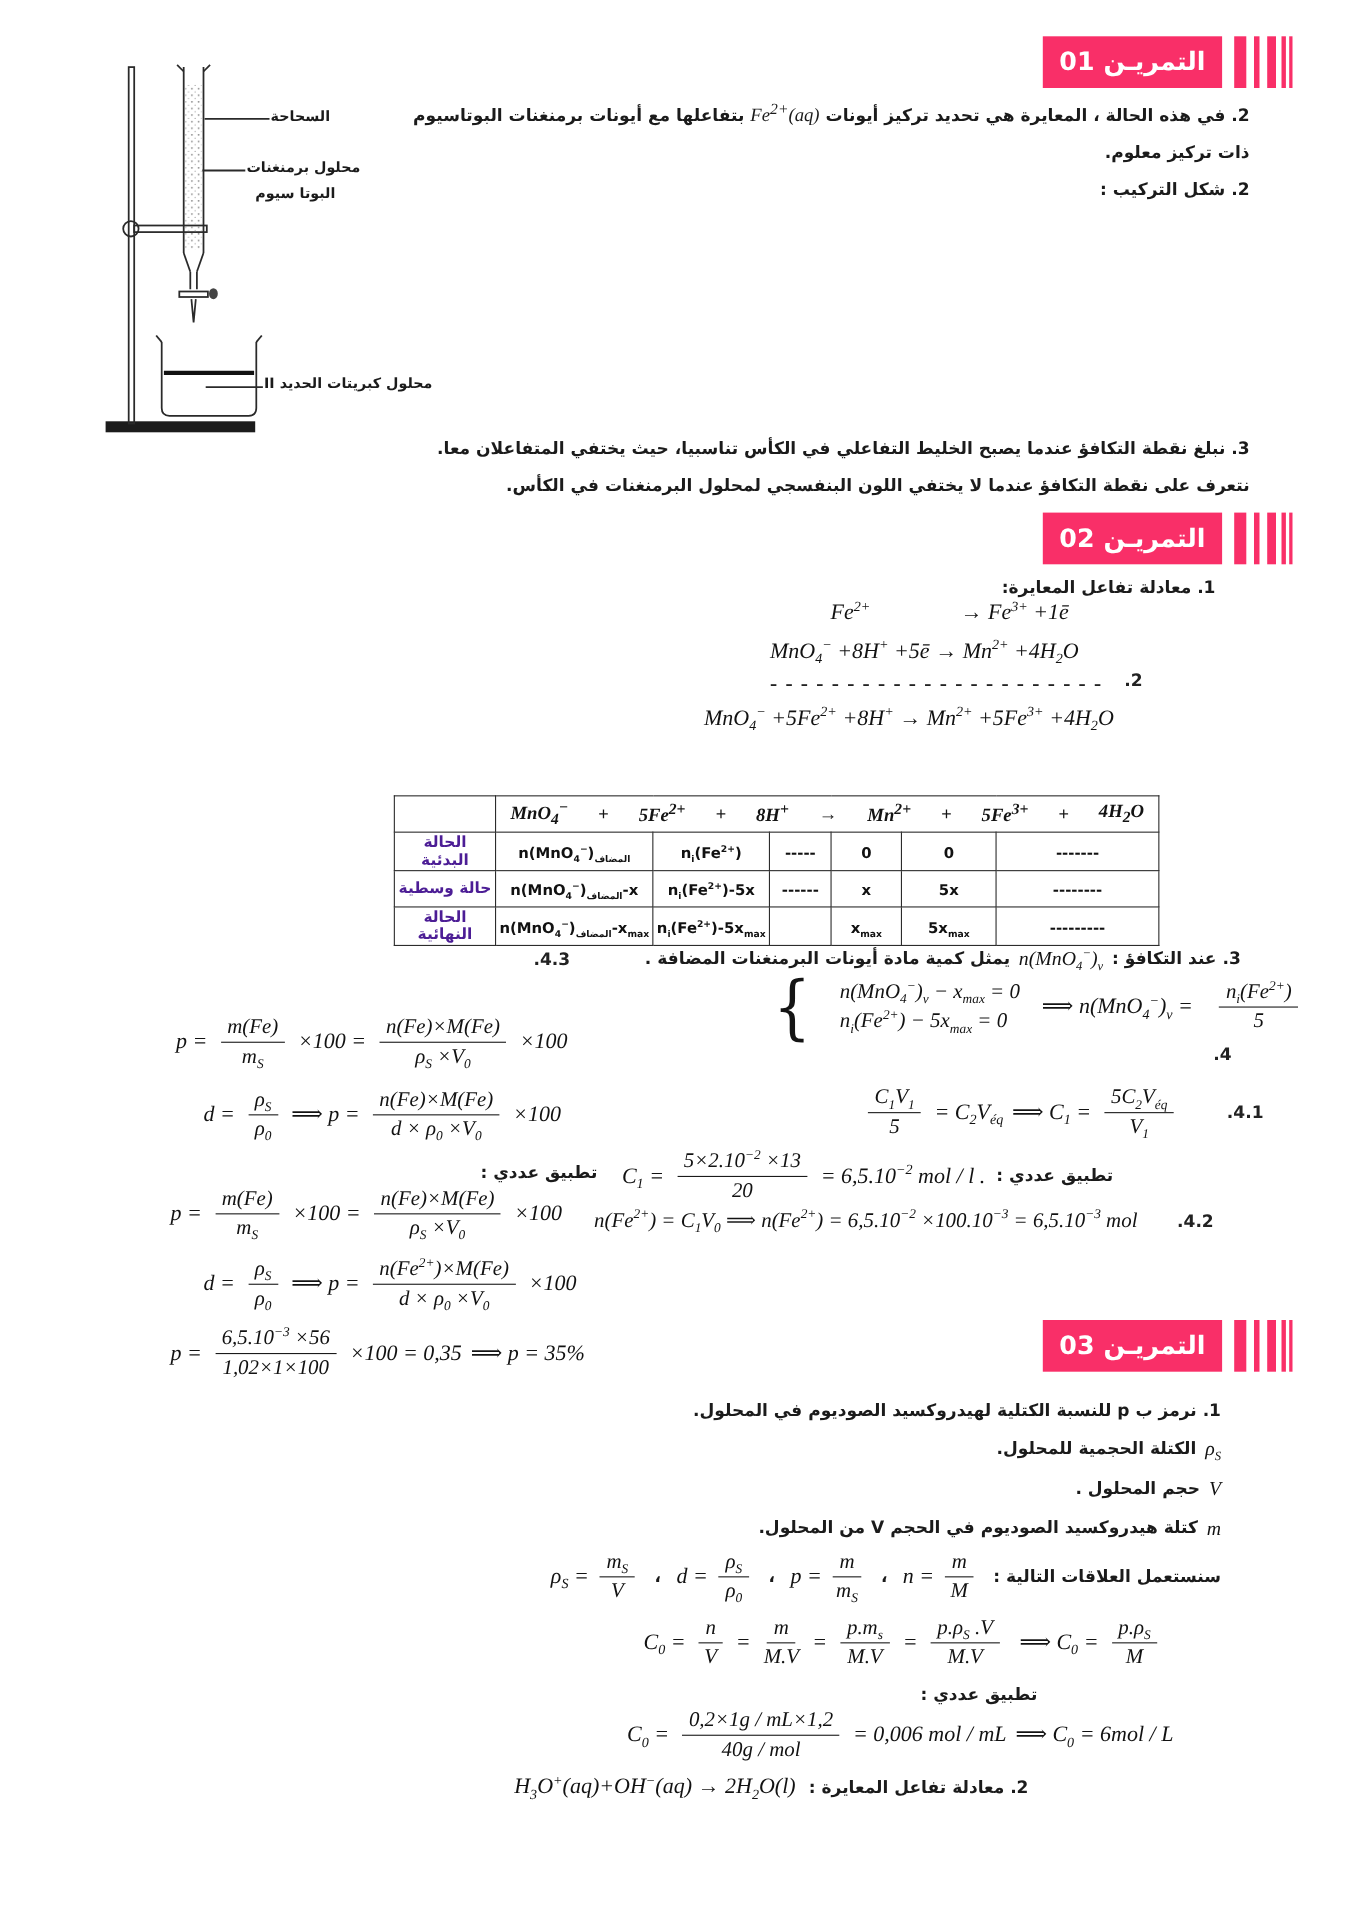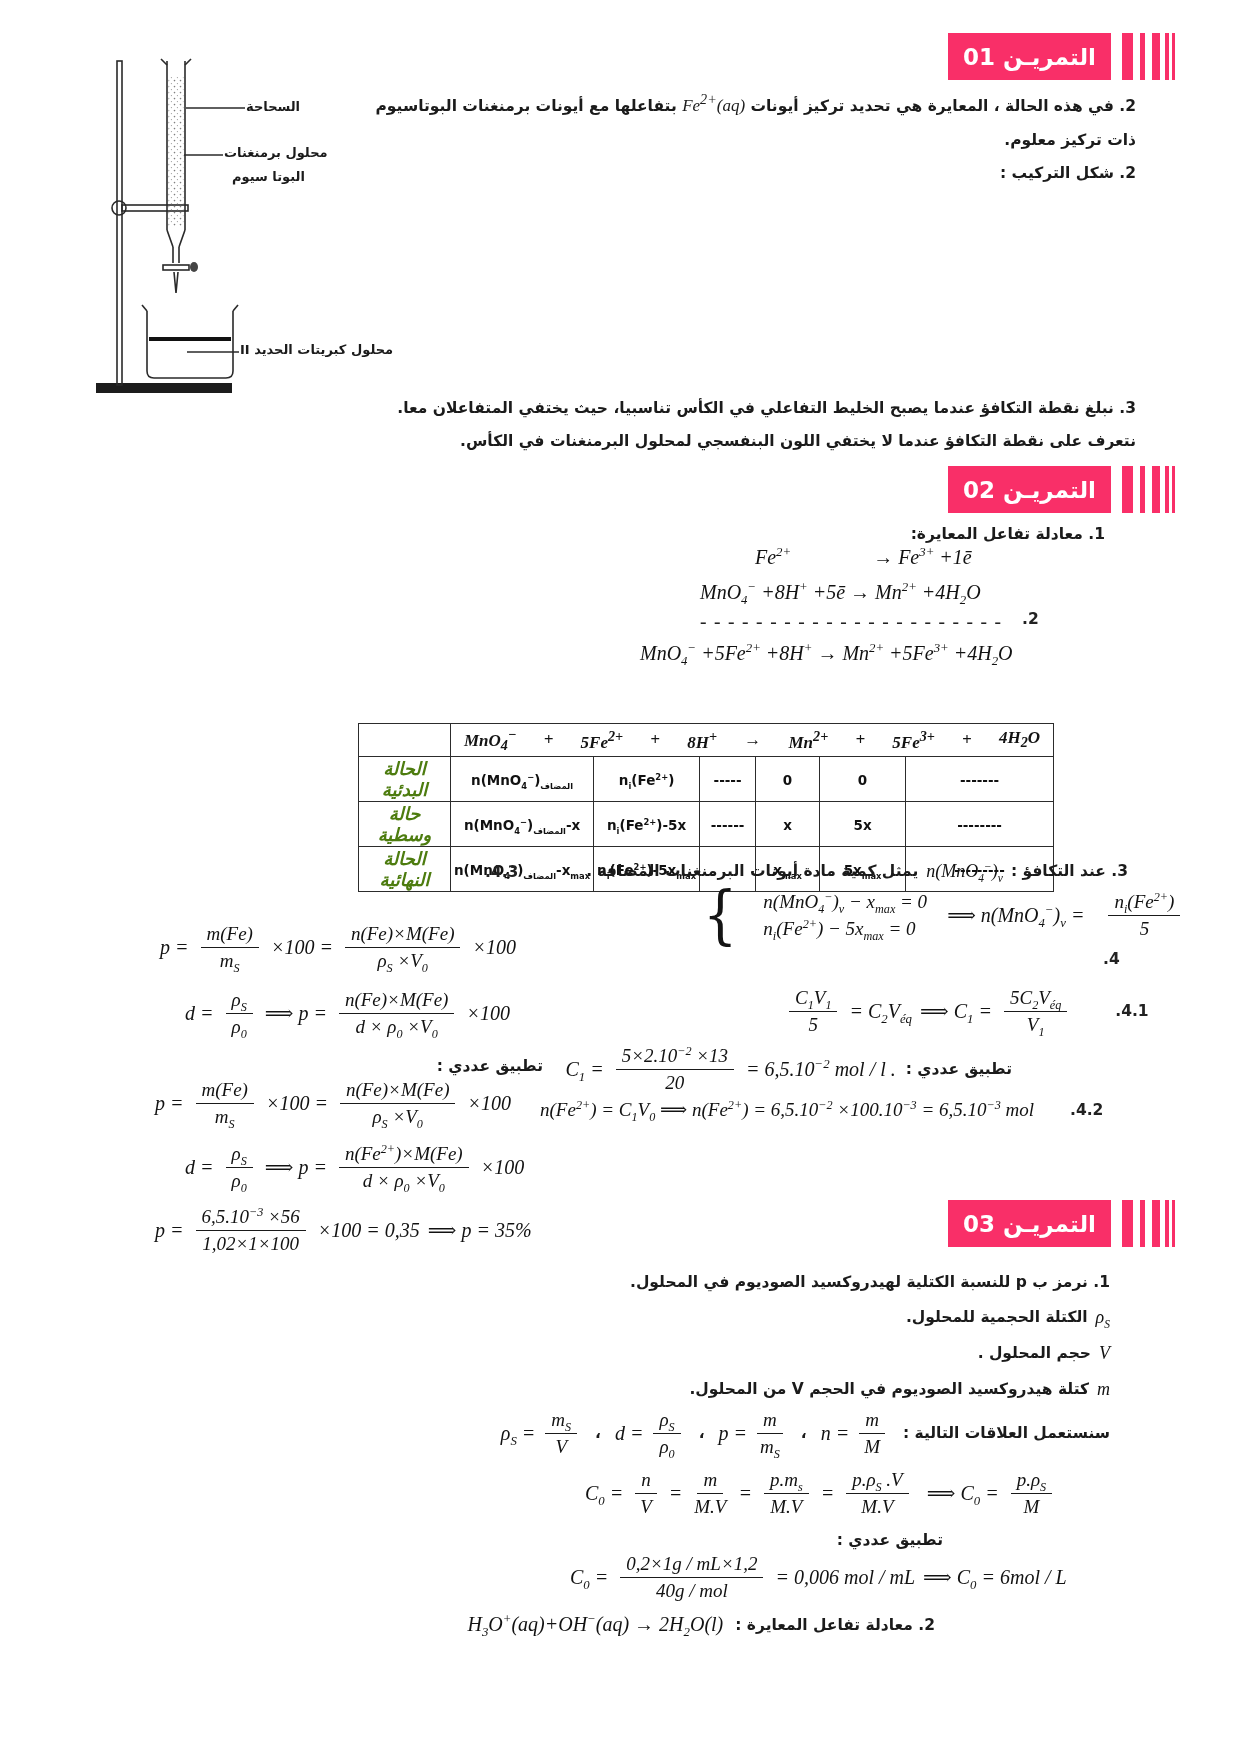--- a/index.html
+++ b/index.html
@@ -32,21 +32,21 @@
   .gap6{gap:6px;} .gap8{gap:8px;} .gap10{gap:10px;} .gap12{gap:12px;} .gap14{gap:14px;}
   .mk{font-family:"DejaVu Sans",sans-serif;font-weight:700;font-size:15.5px;color:#222;}
   .dash{font-weight:700;font-size:13px;letter-spacing:1.5px;color:#222;}
   .brace{font-family:"DejaVu Serif",serif;font-style:normal;font-size:54px;font-weight:400;
          transform:scaleY(1.18);margin-right:6px;color:#141414;}
   .syscol{display:flex;flex-direction:column;gap:3px;}
   
   .ttab{position:absolute;left:358px;top:723px;border-collapse:collapse;}
   .ttab td{border:1.6px solid #2c2c2c;text-align:center;vertical-align:middle;
            padding:1px 3px;height:30px;}
-  .ttab td.lbl{font-weight:700;font-size:18px;color:#4d7c0f;direction:rtl;font-style:italic;}
+  .ttab td.lbl{font-weight:700;font-size:14px;color:#4c1d95;direction:rtl;}
   .cm{font-family:"DejaVu Sans",sans-serif;font-weight:700;font-size:13.5px;color:#111;
       font-style:normal;white-space:nowrap;}
   .cm sub,.cm sup{font-size:62%;line-height:0;}
   .hdrflex{display:flex;justify-content:space-between;align-items:center;padding:0 10px;}
   .hm{font-family:"Liberation Serif","DejaVu Serif",serif;font-style:italic;font-size:17px;
       font-weight:600;color:#131313;}
   
   .diag{position:absolute;left:95px;top:55px;}
   .dlabel{position:absolute;direction:rtl;font-weight:700;font-size:13px;color:#1b1b1b;white-space:nowrap;}
   svg .ln{stroke:#2a2a2a;stroke-width:1.6;fill:none;}

